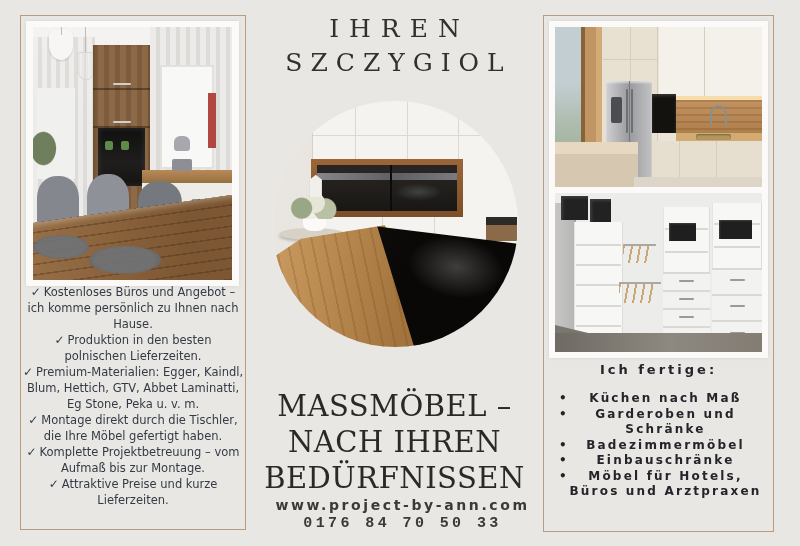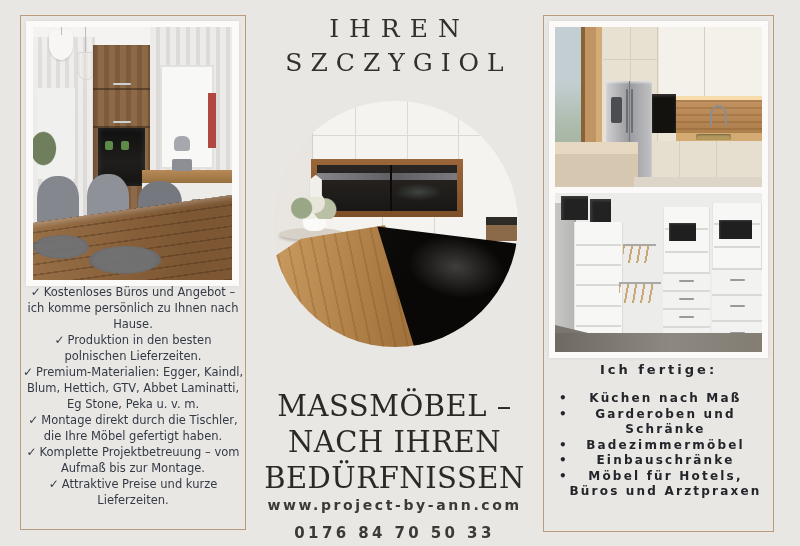--- a/index.html
+++ b/index.html
@@ -17,21 +17,21 @@
   .mat{position:absolute;background:#fbfaf8;box-shadow:0 0 4px rgba(0,0,0,.08);}
   .photo{position:absolute;overflow:hidden;background:#ddd;}
 
   
   .brand-line{font-family:"DejaVu Serif","Liberation Serif",serif;color:var(--ink);text-align:center;font-weight:400;}
   #brand-1{font-size:25px;letter-spacing:10px;padding-left:10px;margin-top:14px;}
   #brand-2{font-size:25px;letter-spacing:8px;padding-left:8px;margin-top:5px;}
   .headline{font-family:"DejaVu Serif","Liberation Serif",serif;color:#2b2926;text-align:center;font-size:29px;line-height:36px;letter-spacing:.5px;}
   .contact{color:var(--contact-ink);text-align:center;font-weight:bold;}
   #website{font-size:14px;letter-spacing:2.6px;}
-  #phone{font-size:15px;letter-spacing:3.4px;margin-top:11px;}
+  #phone{font-size:15px;letter-spacing:3.4px;margin-top:2px;font-family:Liberation Mono, monospace;}
 
   .offers{position:absolute;left:1px;right:1px;top:268px;text-align:center;color:var(--list-ink);font-size:11.5px;line-height:16px;}
   .offers-title{margin-bottom:1px;}
   .offers li{list-style:none;}
   .check{display:inline-block;margin-right:3px;font-size:12px;}
 
   .products{position:absolute;left:3px;right:3px;top:346px;text-align:center;color:#23252a;}
   .products-title{font-weight:bold;font-size:13px;letter-spacing:3px;margin-bottom:14px;}
   .products li{list-style:none;position:relative;font-weight:bold;font-size:12px;letter-spacing:2.2px;line-height:15.5px;padding:0 2px 0 16px;}
   .bullet{position:absolute;left:12px;top:0;font-size:12px;}
@@ -200,21 +200,21 @@
     <div class="cooktop"></div>
     <div class="ctglint abs"></div>
   </div>
 
   <div class="abs" style="left:0;top:350px;width:100%;margin-top:38px;">
     <div class="headline">MASSMÖBEL –</div>
     <div class="headline">NACH IHREN</div>
     <div class="headline">BEDÜRFNISSEN</div>
   </div>
 
-  <div class="abs" style="left:0;top:497px;width:100%;">
+  <div class="abs" style="left:8px;top:497px;width:100%;">
     <div class="contact" id="website">www.project-by-ann.com</div>
     <div class="contact" id="phone">0176 84 70 50 33</div>
   </div>
 </div>
 
 <div class="frame" id="right-frame">
   <div class="mat" style="left:5px;top:5px;width:219px;height:337px;">
     <div class="photo rt" style="left:6px;top:6px;width:207px;height:160px;">
       <div class="abs win"></div>
       <div class="abs pillar"></div>

